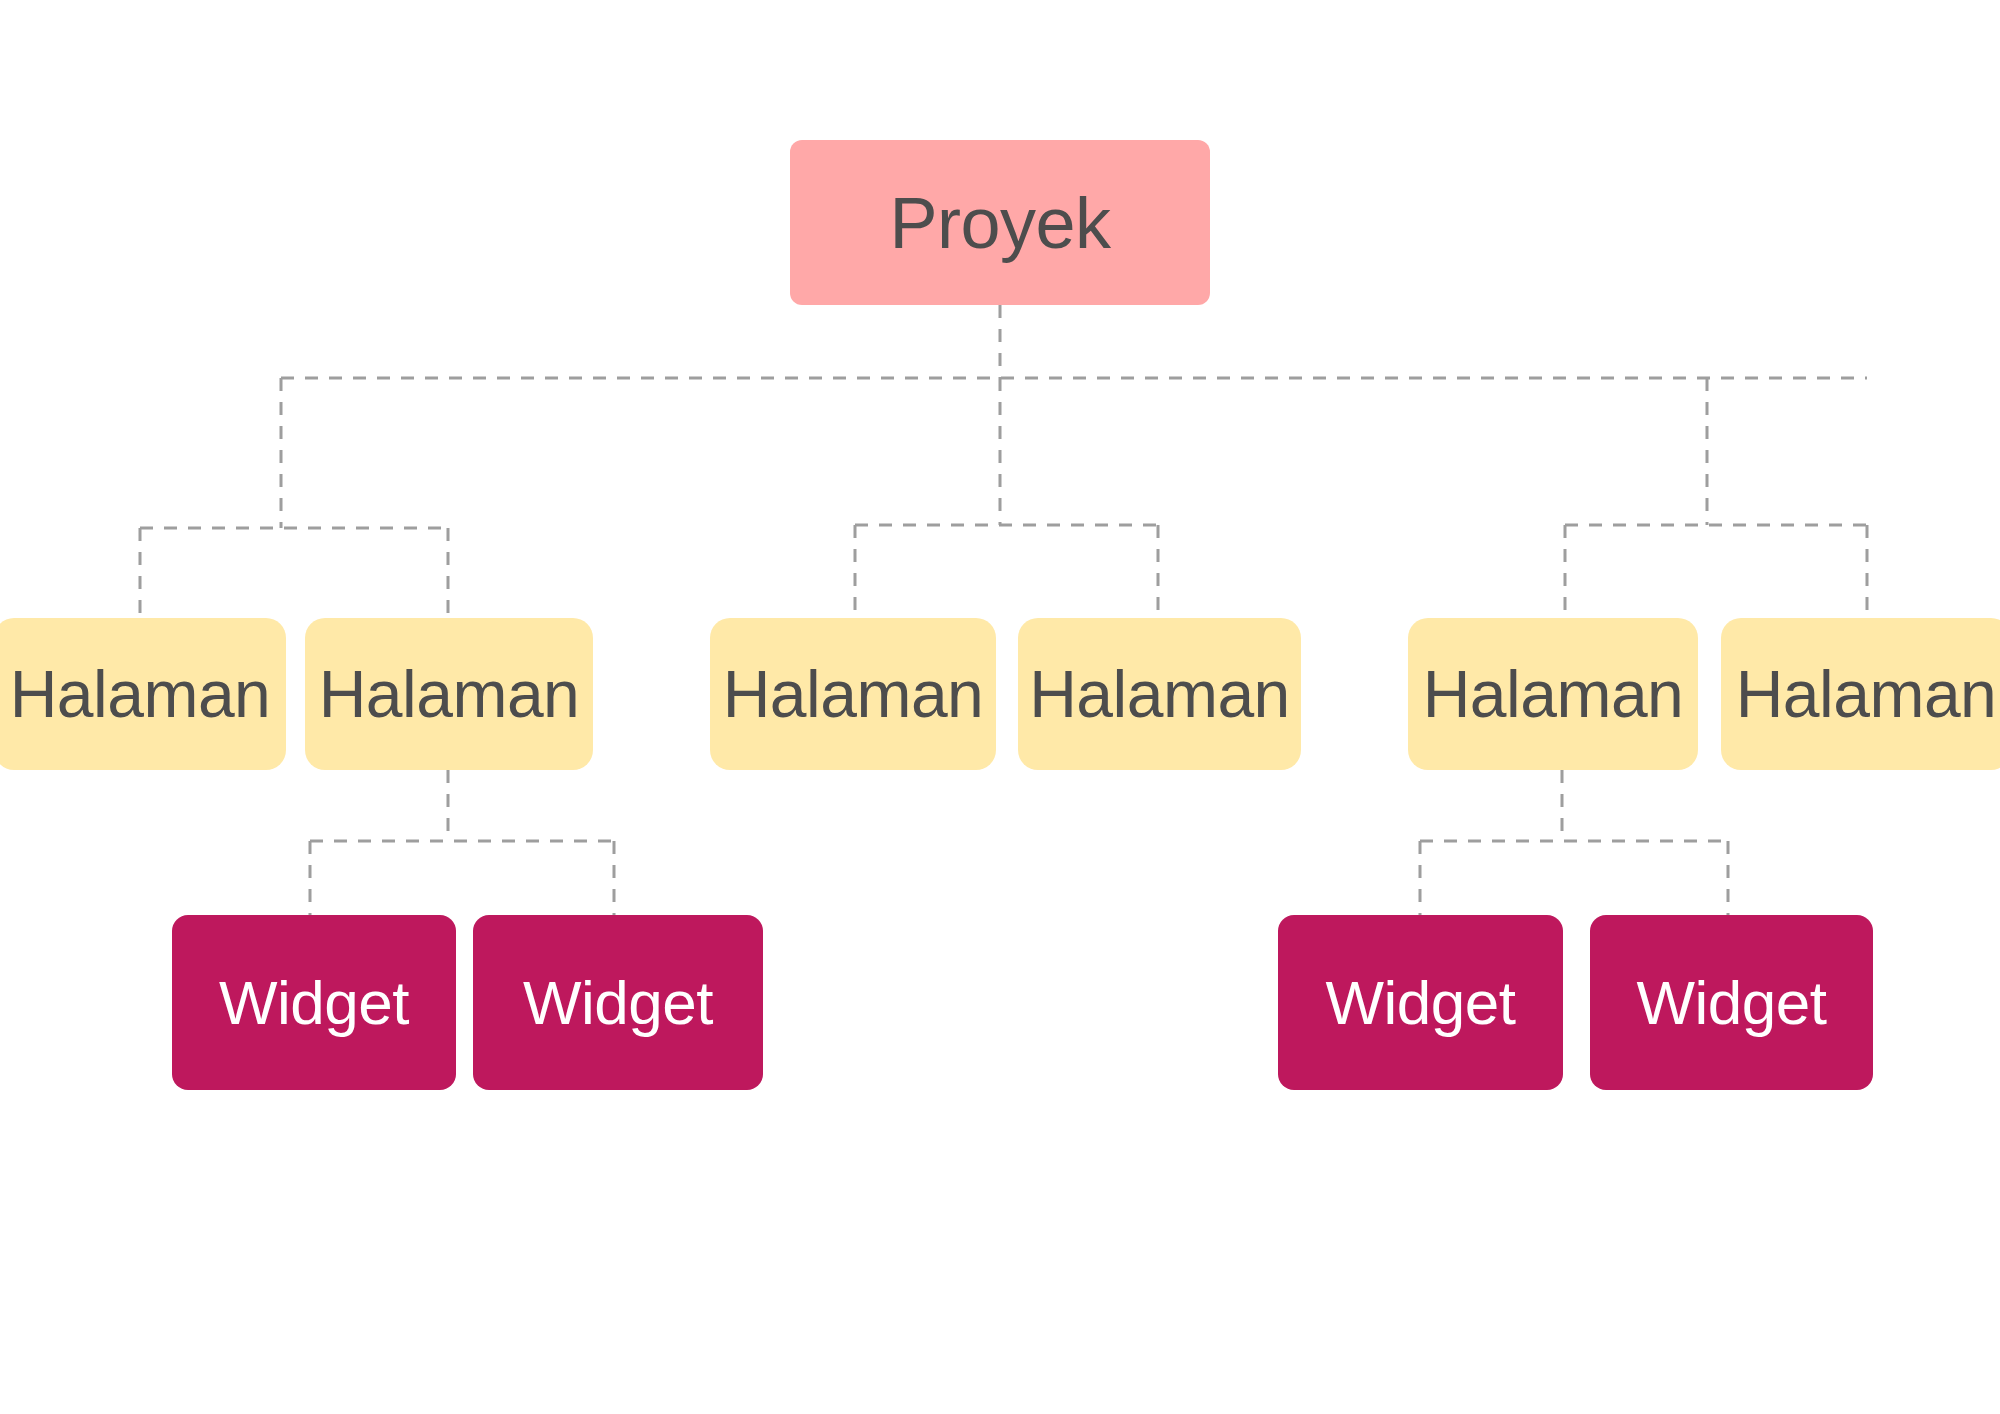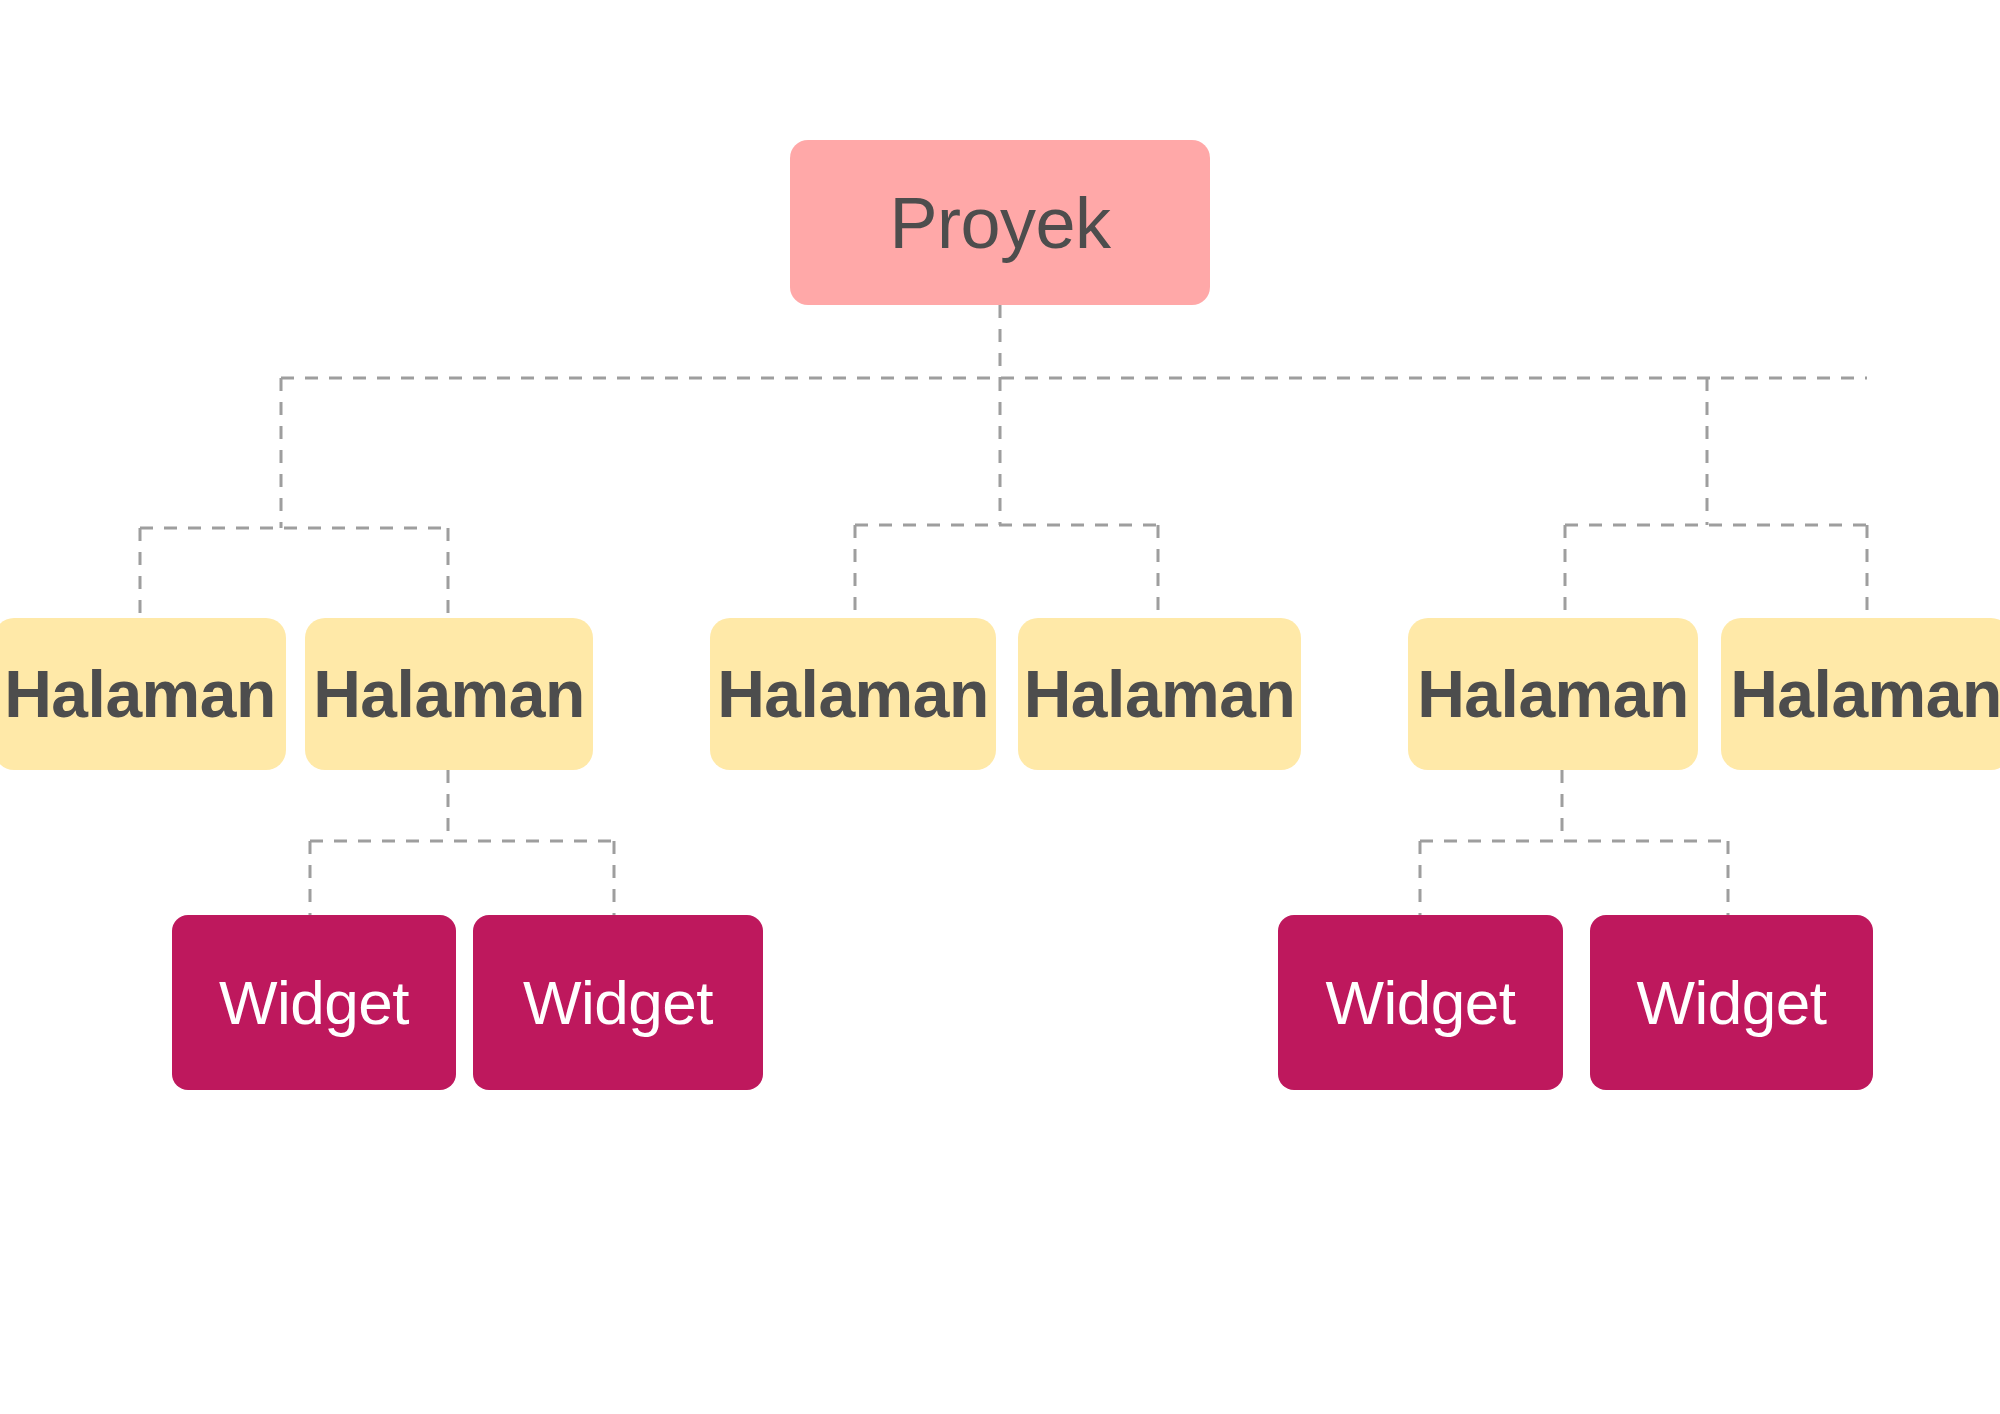--- a/index.html
+++ b/index.html
@@ -25,21 +25,21 @@
     width: 2000px;
     height: 1414px;
     pointer-events: none;
   }
   .node {
     position: absolute;
     display: flex;
     align-items: center;
     justify-content: center;
     box-sizing: border-box;
-    border-radius: 18px;
+    border-radius: 12px;
     white-space: nowrap;
     overflow: visible;
   }
   .node-label {
     display: block;
     line-height: 1;
     letter-spacing: -0.5px;
   }
   .node.root {
     background: #ffa8a8;
@@ -49,21 +49,21 @@
     font-size: 72px;
     font-weight: 400;
   }
   .node.page {
     background: #ffe9a8;
     color: #4d4d4d;
     border-radius: 20px;
   }
   .node.page .node-label {
     font-size: 66px;
-    font-weight: 700;
+    font-weight: 400;
     text-align: right;
   }
   .node.widget {
     background: #be185d;
     color: #ffffff;
     border-radius: 16px;
   }
   .node.widget .node-label {
     font-size: 62px;
     font-weight: 400;

